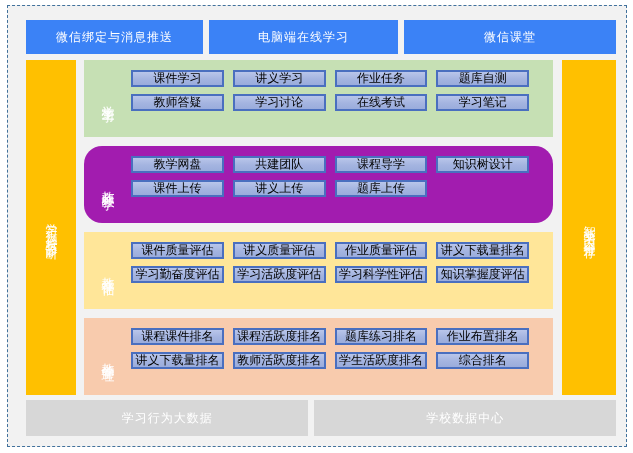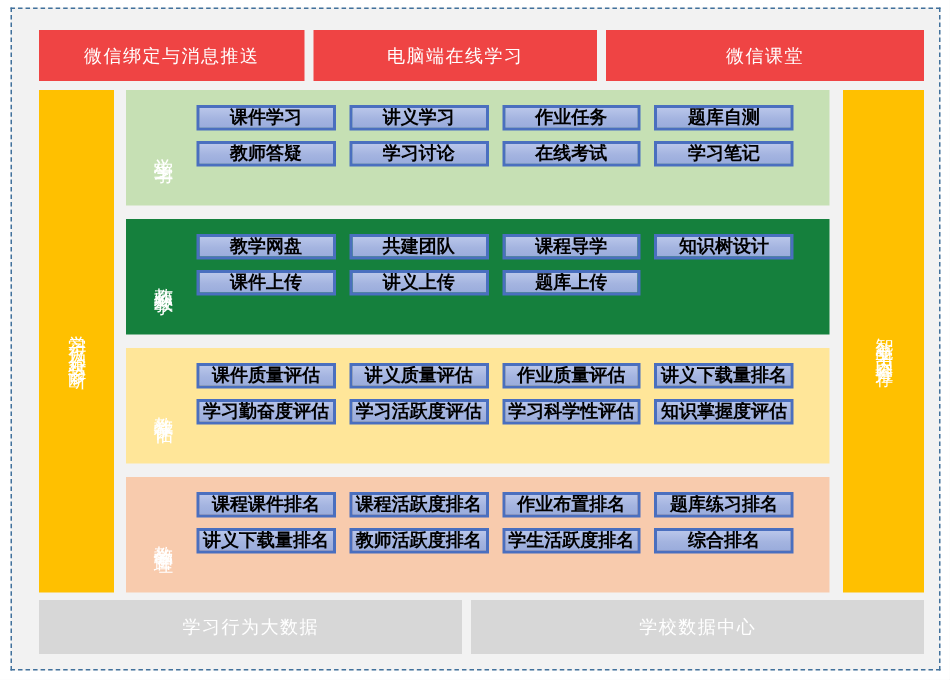--- a/index.html
+++ b/index.html
@@ -12,21 +12,21 @@
     padding: 14px 10px 10px 18px;
     display: flex; flex-direction: column;
   }
 
   .band { display: flex; gap: 6px; }
   .band-box {
     display: flex; align-items: center; justify-content: center;
     color: #ffffff; font-size: 12px; letter-spacing: 1px;
   }
   .top-band { height: 34px; }
-  .top-band .band-box { background: #ef4444; }
+  .top-band .band-box { background: #3b82f6; }
   .top-band .b1 { flex: 178 0 0; }
   .top-band .b2 { flex: 213 0 0; }
   .top-band .b3 { flex: 190 0 0; }
 
   .middle { flex: 1; display: flex; margin: 6px 0 5px 0; min-height: 0; }
 
   .side-bar {
     background: #ffc000; color: #ffffff; font-size: 12px;
     display: flex; align-items: center; justify-content: center;
     writing-mode: vertical-rl; text-orientation: upright; letter-spacing: 3px;
@@ -41,24 +41,23 @@
     width: 47px; display: flex; align-items: center; justify-content: center;
     writing-mode: vertical-rl; text-orientation: upright;
     color: #ffffff; font-size: 13px; letter-spacing: 2px;
   }
   .section-grid {
     flex: 1; display: grid;
     grid-template-columns: repeat(4, 1fr);
     grid-template-rows: 1fr 1fr;
     column-gap: 9px; row-gap: 7px;
     padding: 10px 24px 26px 0;
-    font-weight: bold;
   }
   .s-green  { background: #c6e0b4; }
-  .s-blue   { background: #15803d; }
+  .s-blue   { background: #a21caf; border-radius: 18px; }
   .s-yellow { background: #ffe699; }
   .s-salmon { background: #f8cbad; }
 
   .item-box {
     background: linear-gradient(180deg, #b9c6ea 0%, #a4b4e0 55%, #9aacdc 100%);
     border: 2px solid #4a6fbf;
     display: flex; align-items: center; justify-content: center;
     font-size: 12px; color: #000000; white-space: nowrap; overflow: hidden;
   }
 
@@ -125,22 +124,22 @@
             <div class="item-box">学习科学性评估</div>
             <div class="item-box">知识掌握度评估</div>
           </div>
         </div>
 
         <div class="section s-salmon">
           <div class="section-label">教学管理</div>
           <div class="section-grid">
             <div class="item-box">课程课件排名</div>
             <div class="item-box">课程活跃度排名</div>
+            <div class="item-box">题库练习排名</div>
             <div class="item-box">作业布置排名</div>
-            <div class="item-box">题库练习排名</div>
             <div class="item-box">讲义下载量排名</div>
             <div class="item-box">教师活跃度排名</div>
             <div class="item-box">学生活跃度排名</div>
             <div class="item-box">综合排名</div>
           </div>
         </div>
 
       </div>
 
       <div class="side-bar right">智能学习内容推荐</div>

